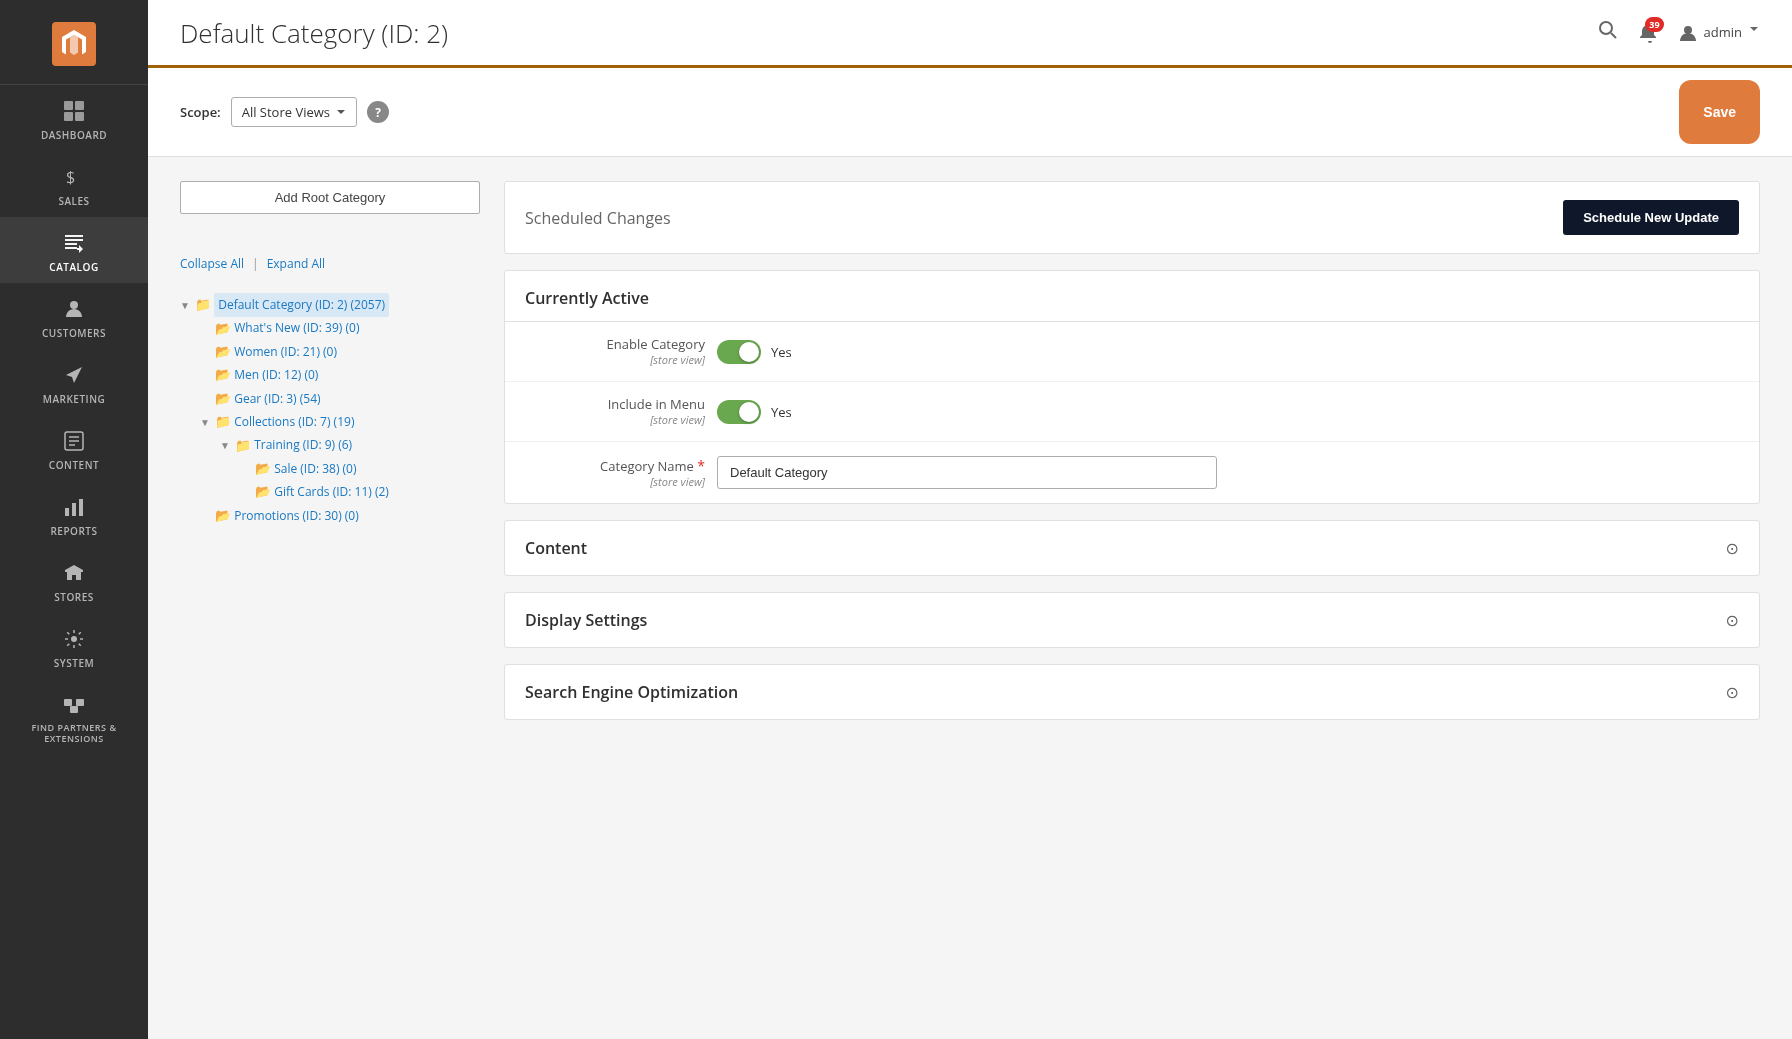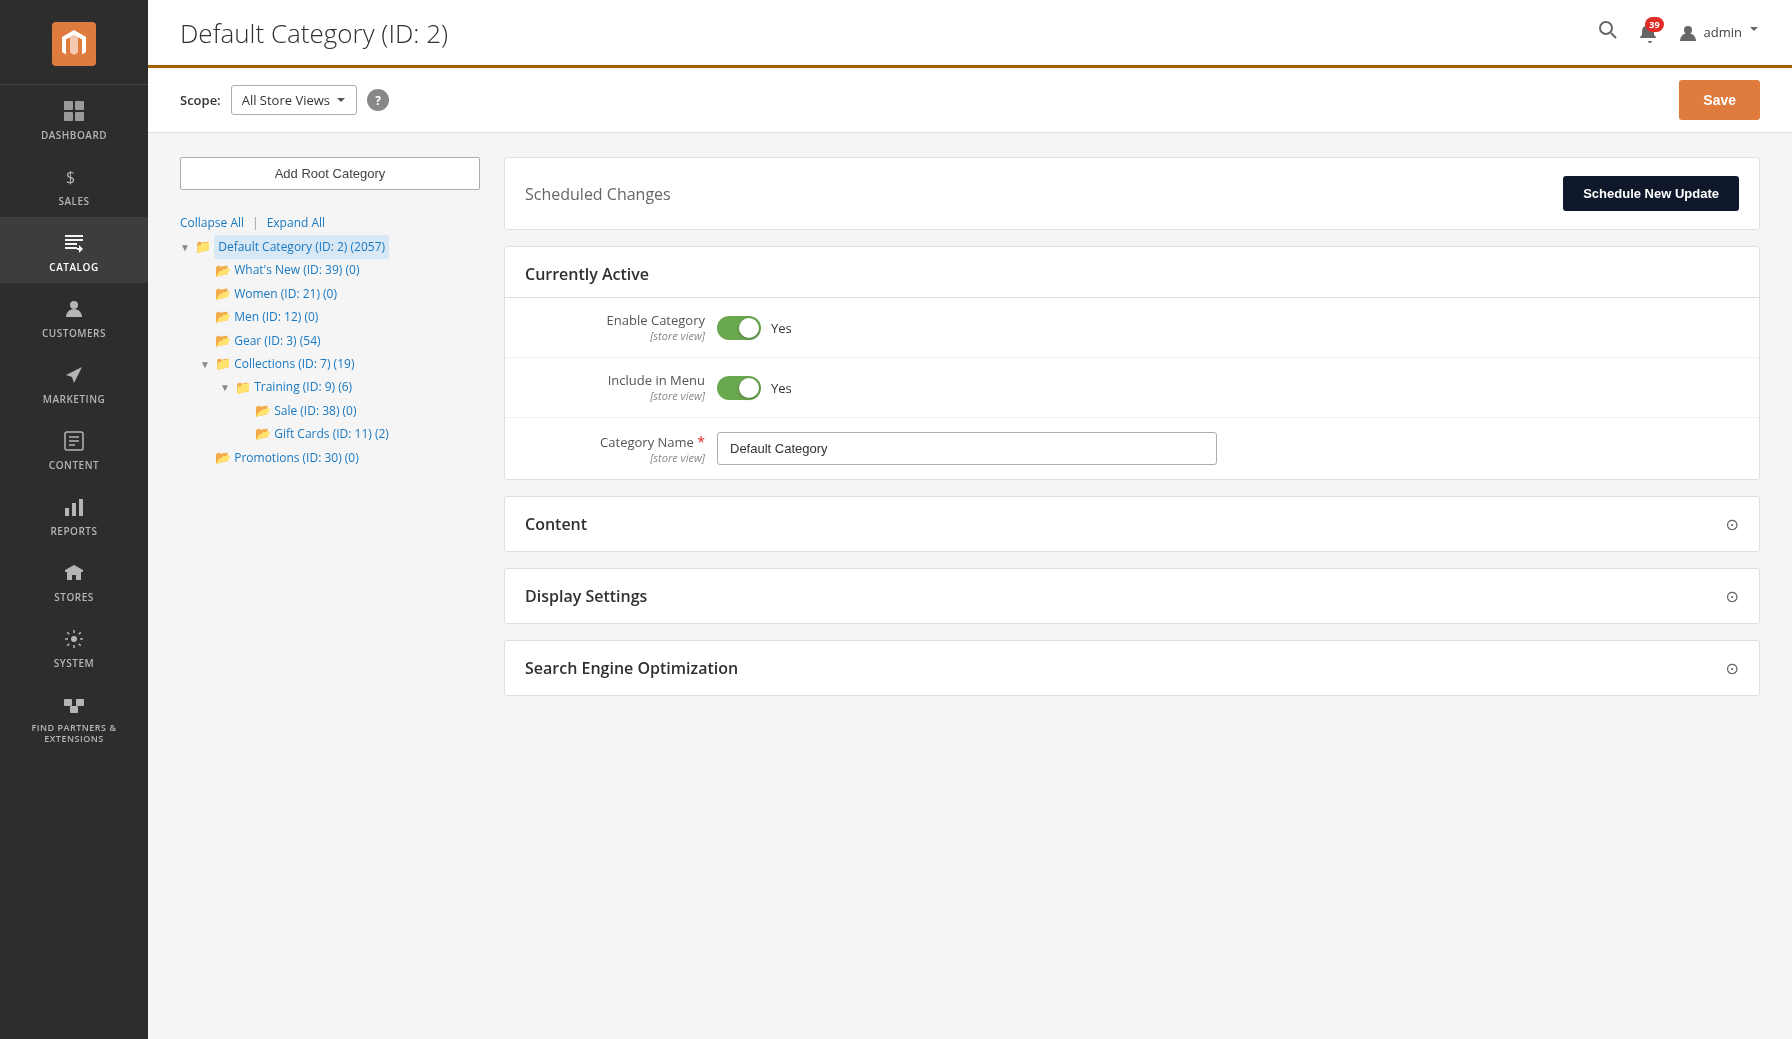--- a/index.html
+++ b/index.html
@@ -162,22 +162,22 @@
       align-items: center;
       justify-content: center;
       font-size: 12px;
       font-weight: 700;
       cursor: pointer;
     }
     .save-btn {
       background: #e07b3e;
       color: #fff;
       border: none;
-      border-radius: 3px;
-      padding: 12px 24px;
+      border-radius: 12px;
+      padding: 24px 24px;
       font-size: 14px;
       font-weight: 600;
       cursor: pointer;
     }
 
     
     .content-area {
       display: flex;
       flex: 1;
       overflow: hidden;
@@ -185,21 +185,21 @@
       gap: 24px;
       background: #f5f5f5;
     }
 
     
     .left-panel {
       width: 300px;
       min-width: 300px;
       display: flex;
       flex-direction: column;
-      gap: 4px;
+      gap: 21px;
     }
     .tree-actions {
       display: flex;
       flex-direction: column;
       gap: 8px;
     }
     .tree-btn {
       background: #fff;
       border: 1px solid #adadad;
       color: #444;

